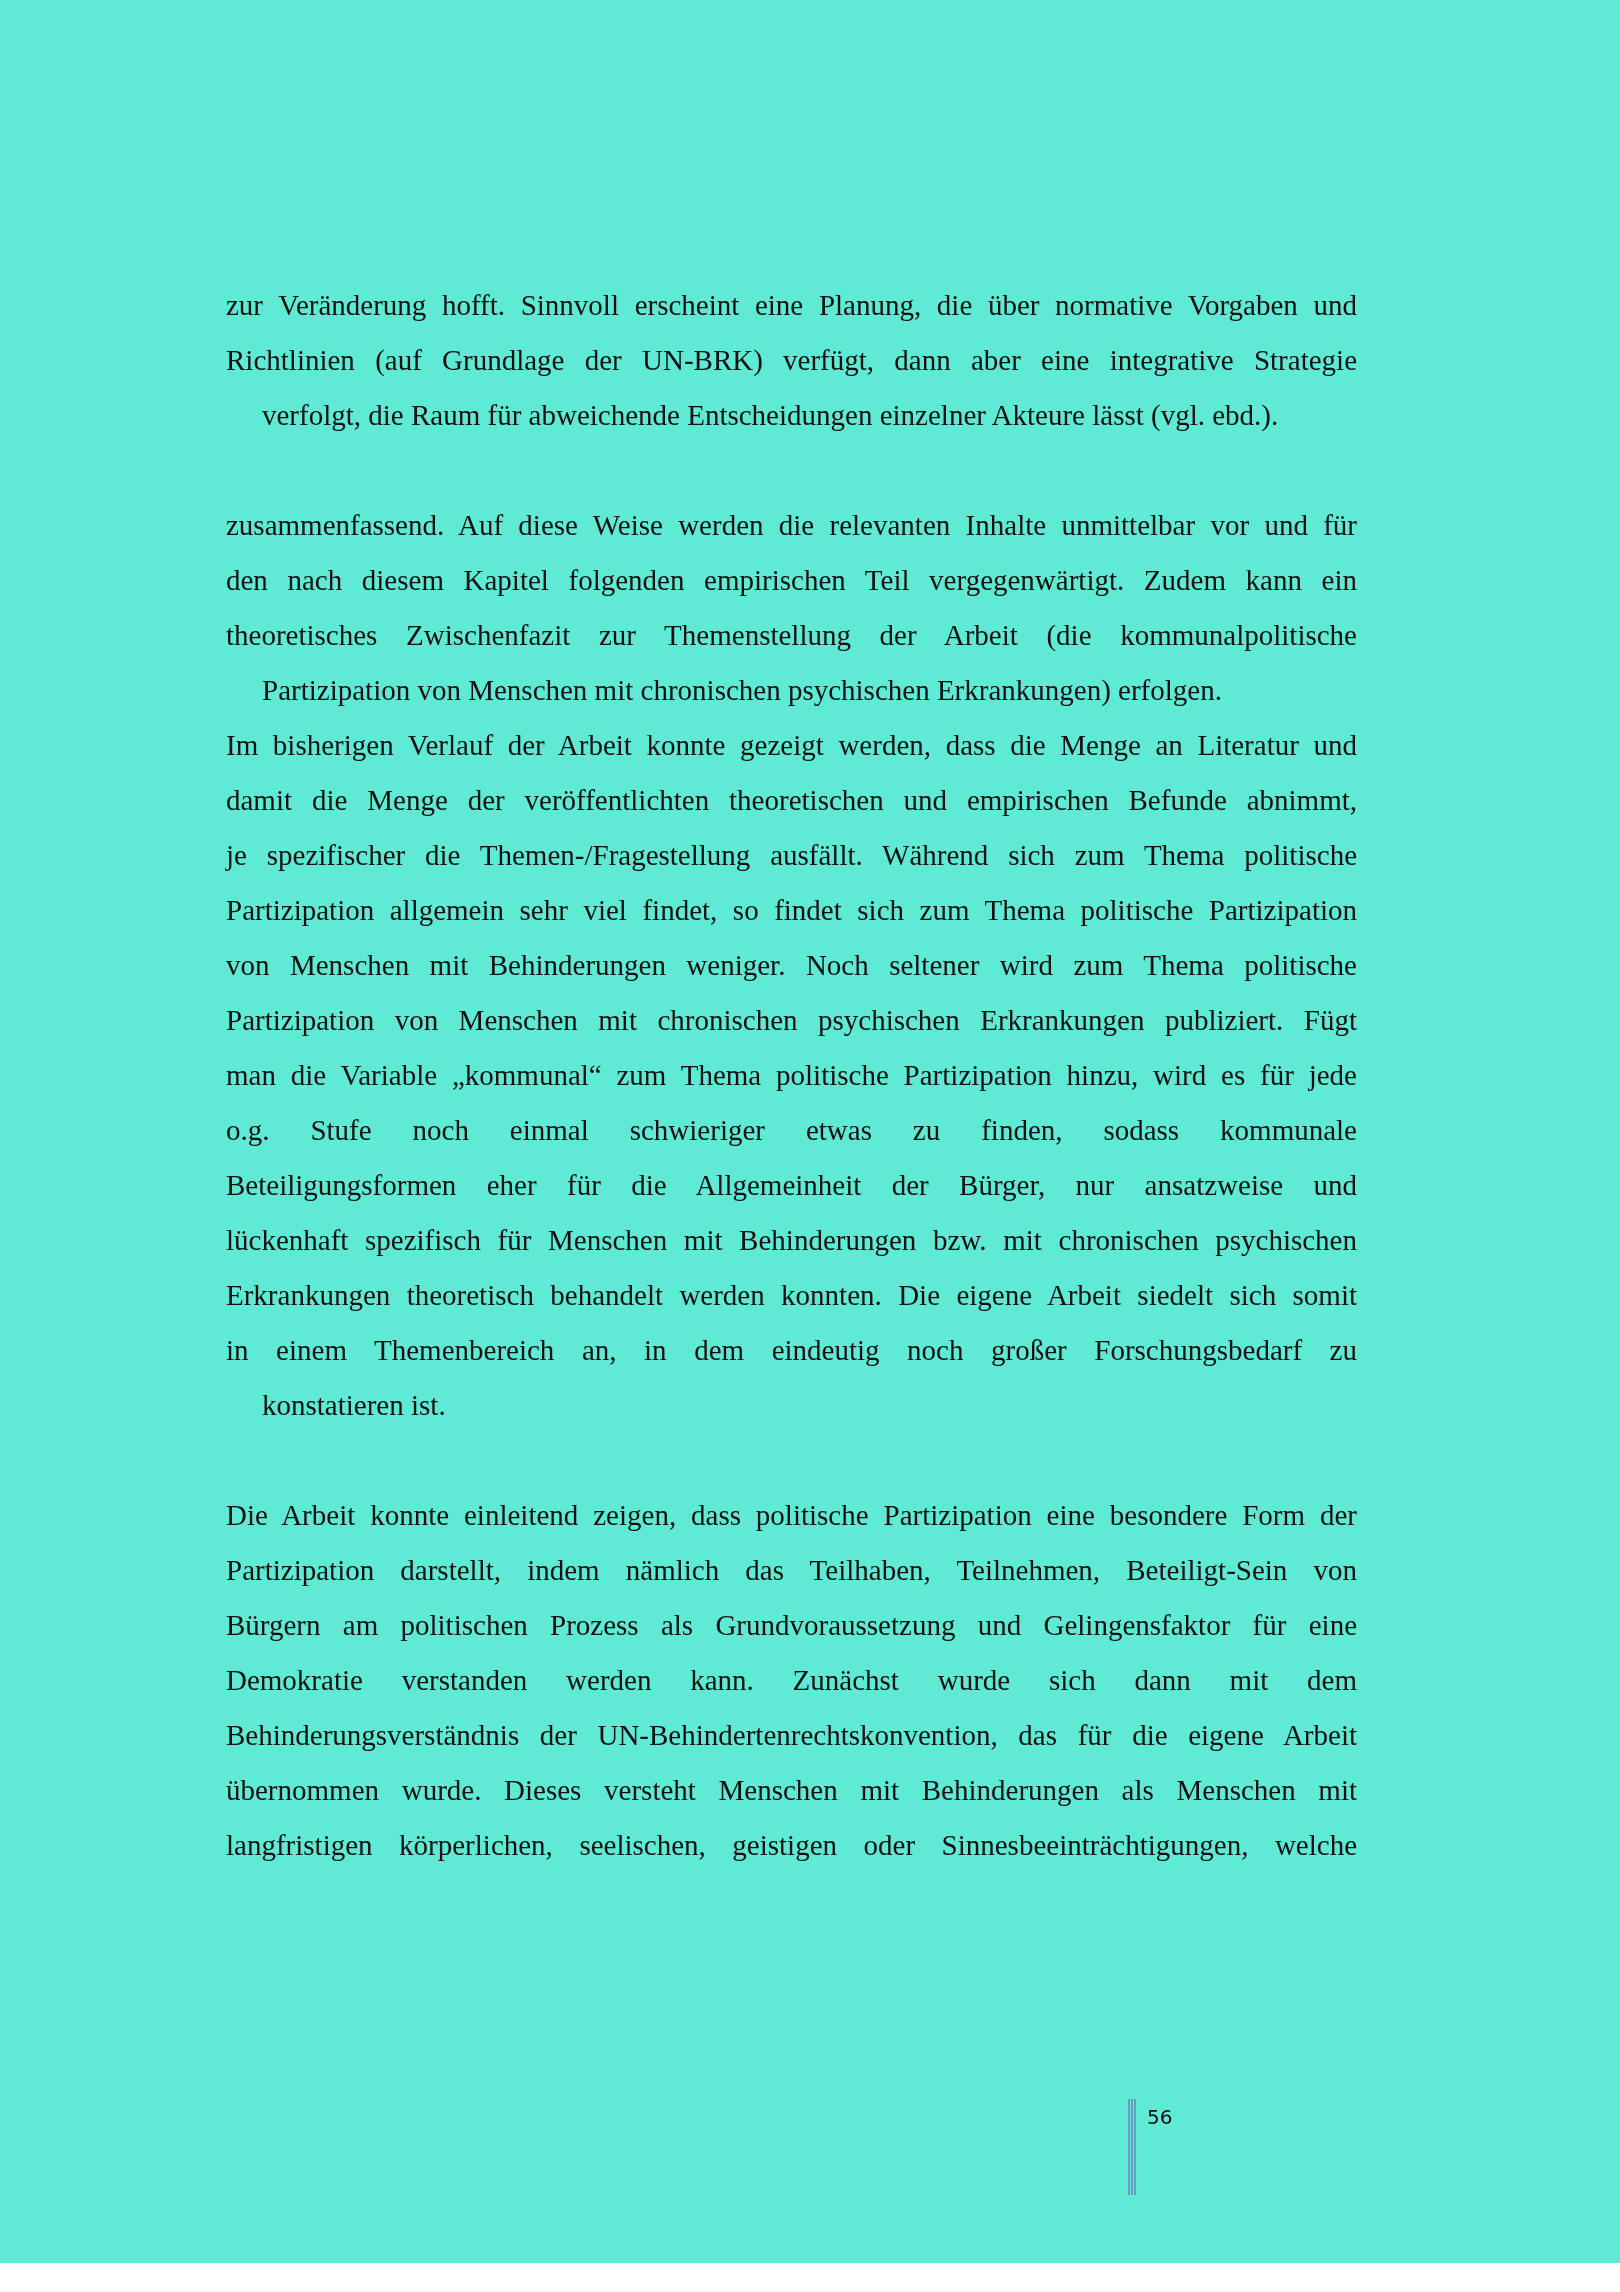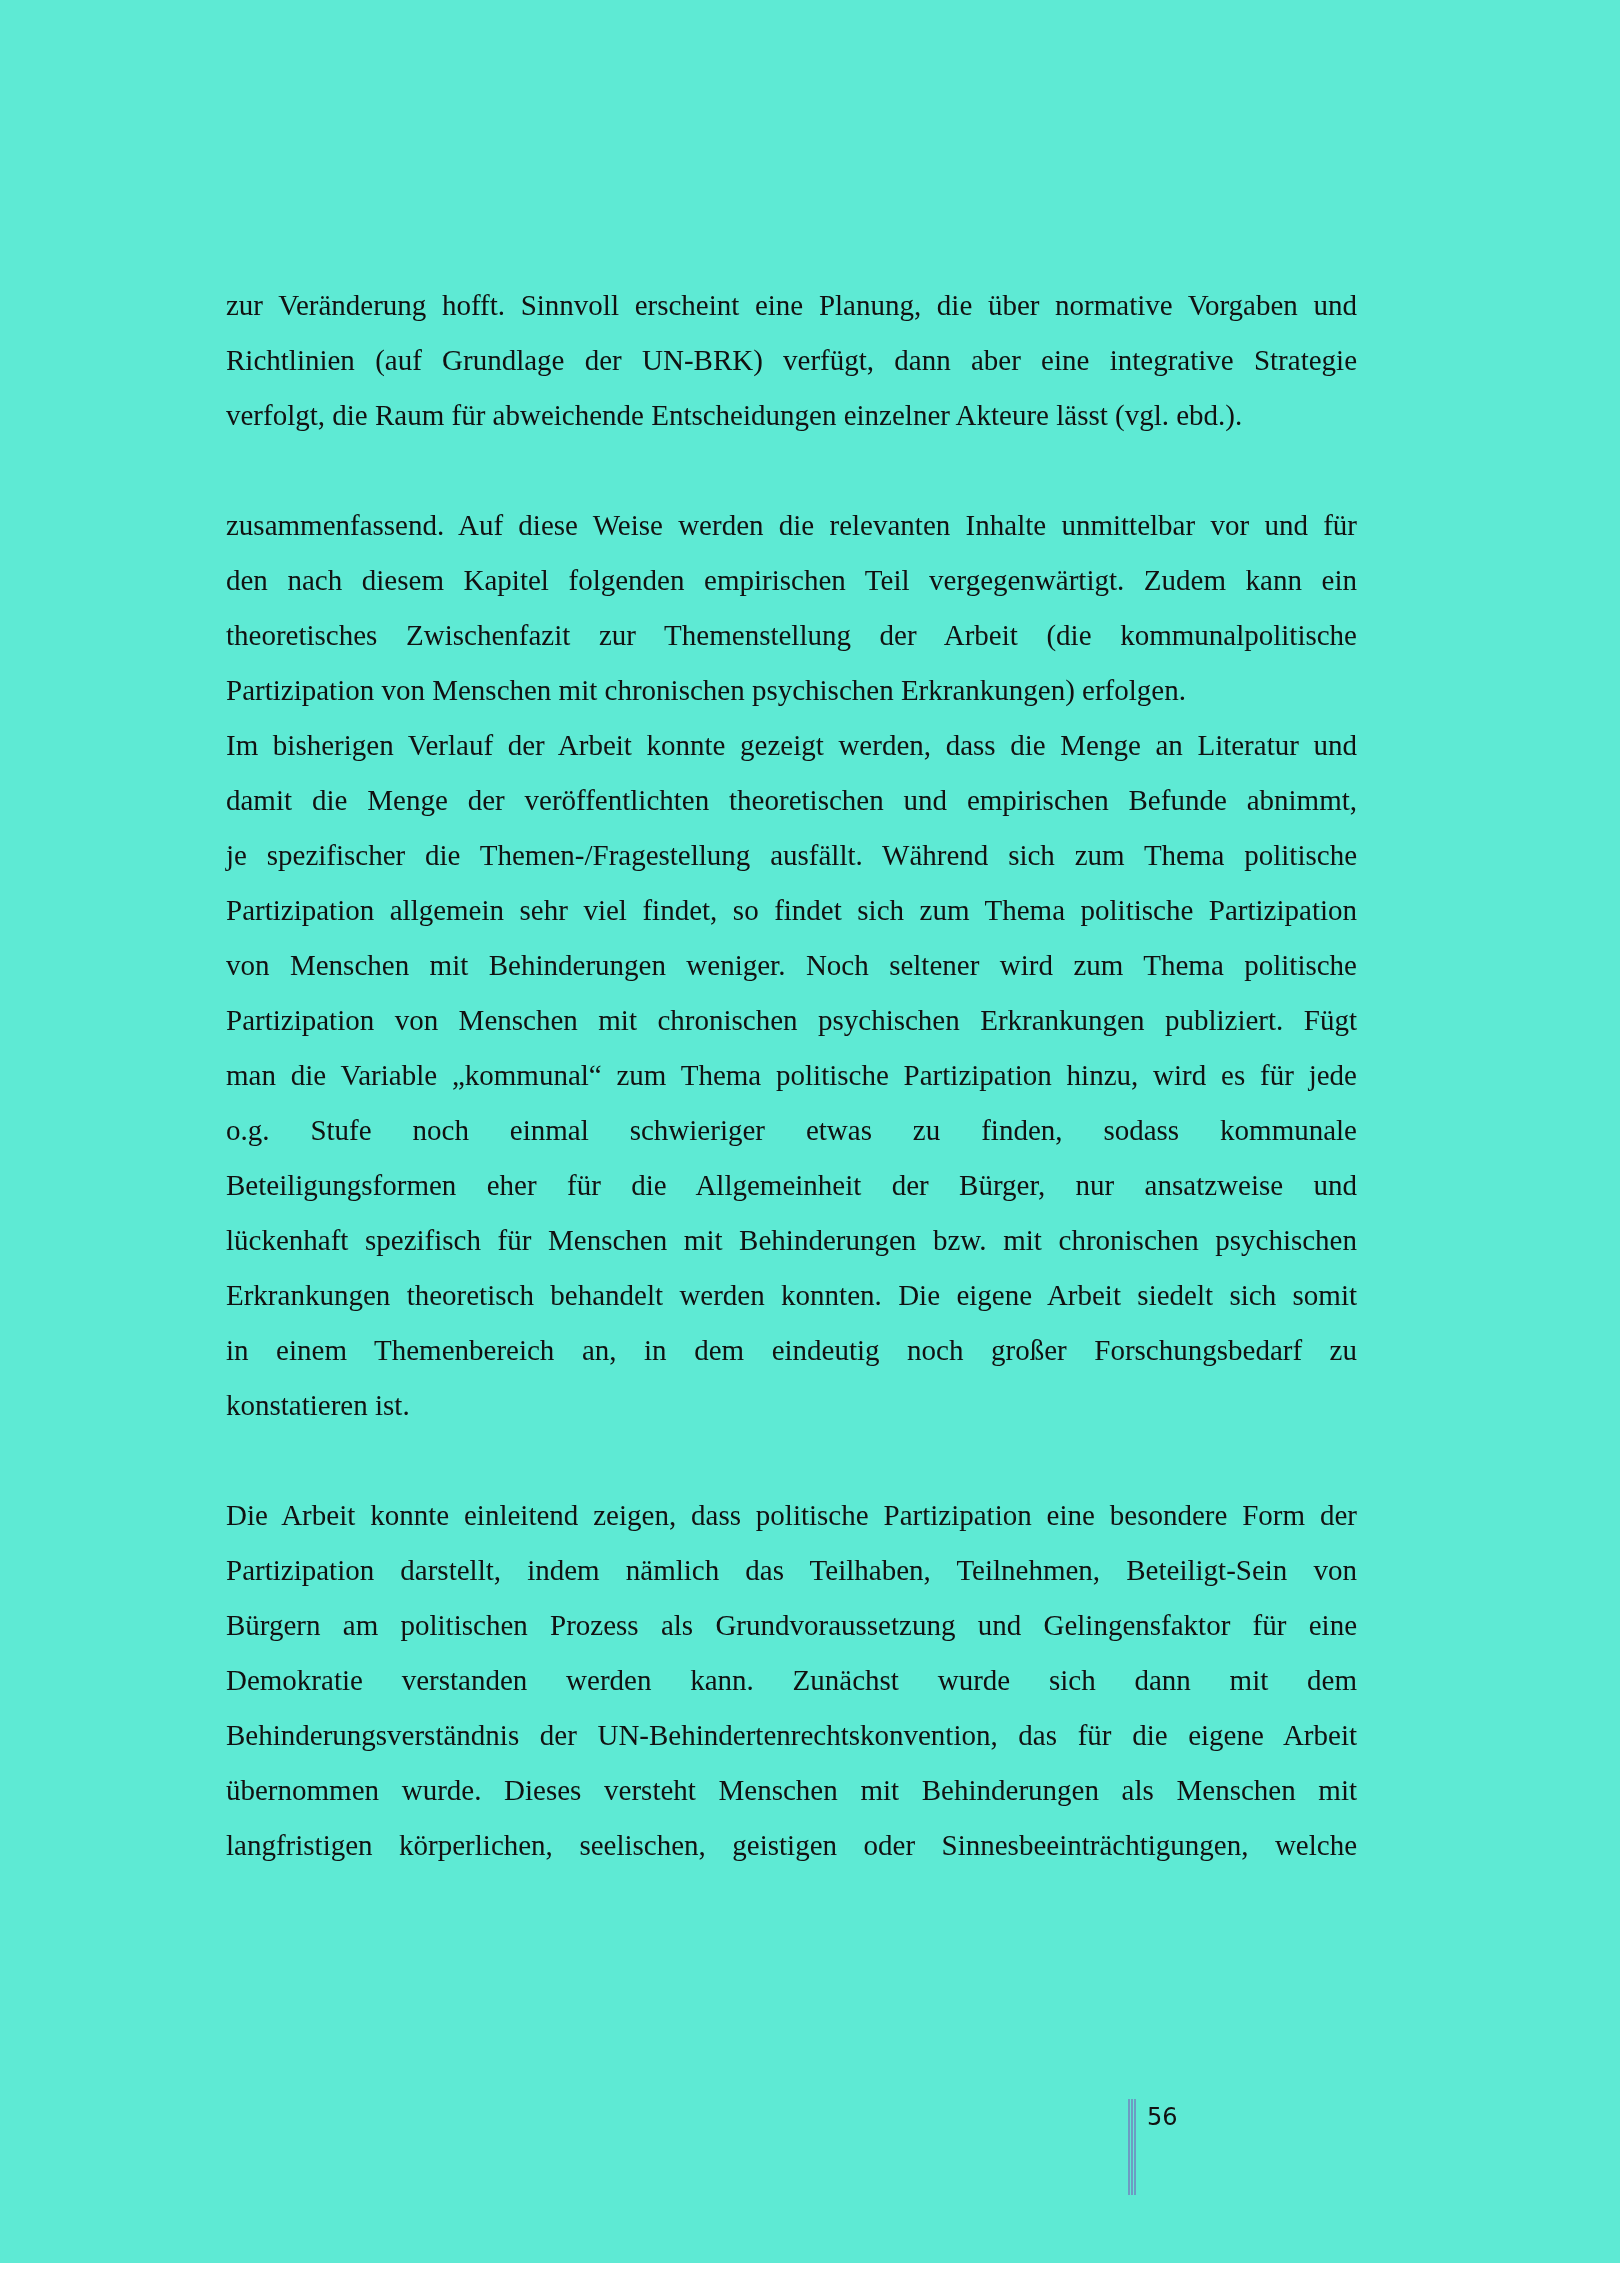--- a/index.html
+++ b/index.html
@@ -32,20 +32,21 @@
     .line {
       height: 55px;
       line-height: 55px;
       white-space: nowrap;
       text-align: justify;
       text-align-last: justify;
       overflow: visible;
     }
     .line.last {
       text-align-last: left;
+      margin-left: 36px;
     }
     .blank {
       height: 55px;
     }
     .heading {
       height: 55px;
       line-height: 55px;
       font-weight: bold;
       color: #3a72b0;
       font-family: "Liberation Serif", "DejaVu Serif", serif;
@@ -63,21 +64,21 @@
       top: 0;
       width: 2px;
       height: 96px;
       background: #6d9cc3;
     }
     .page-number {
       position: absolute;
       left: 1147px;
       top: 2105px;
       font-family: "DejaVu Sans", "Liberation Sans", sans-serif;
-      font-size: 24px;
+      font-size: 20px;
       color: #111111;
       line-height: 25.5px;
     }
   </style>
 </head>
 <body>
 
 <div class="page">
   <div class="text-block">
 

